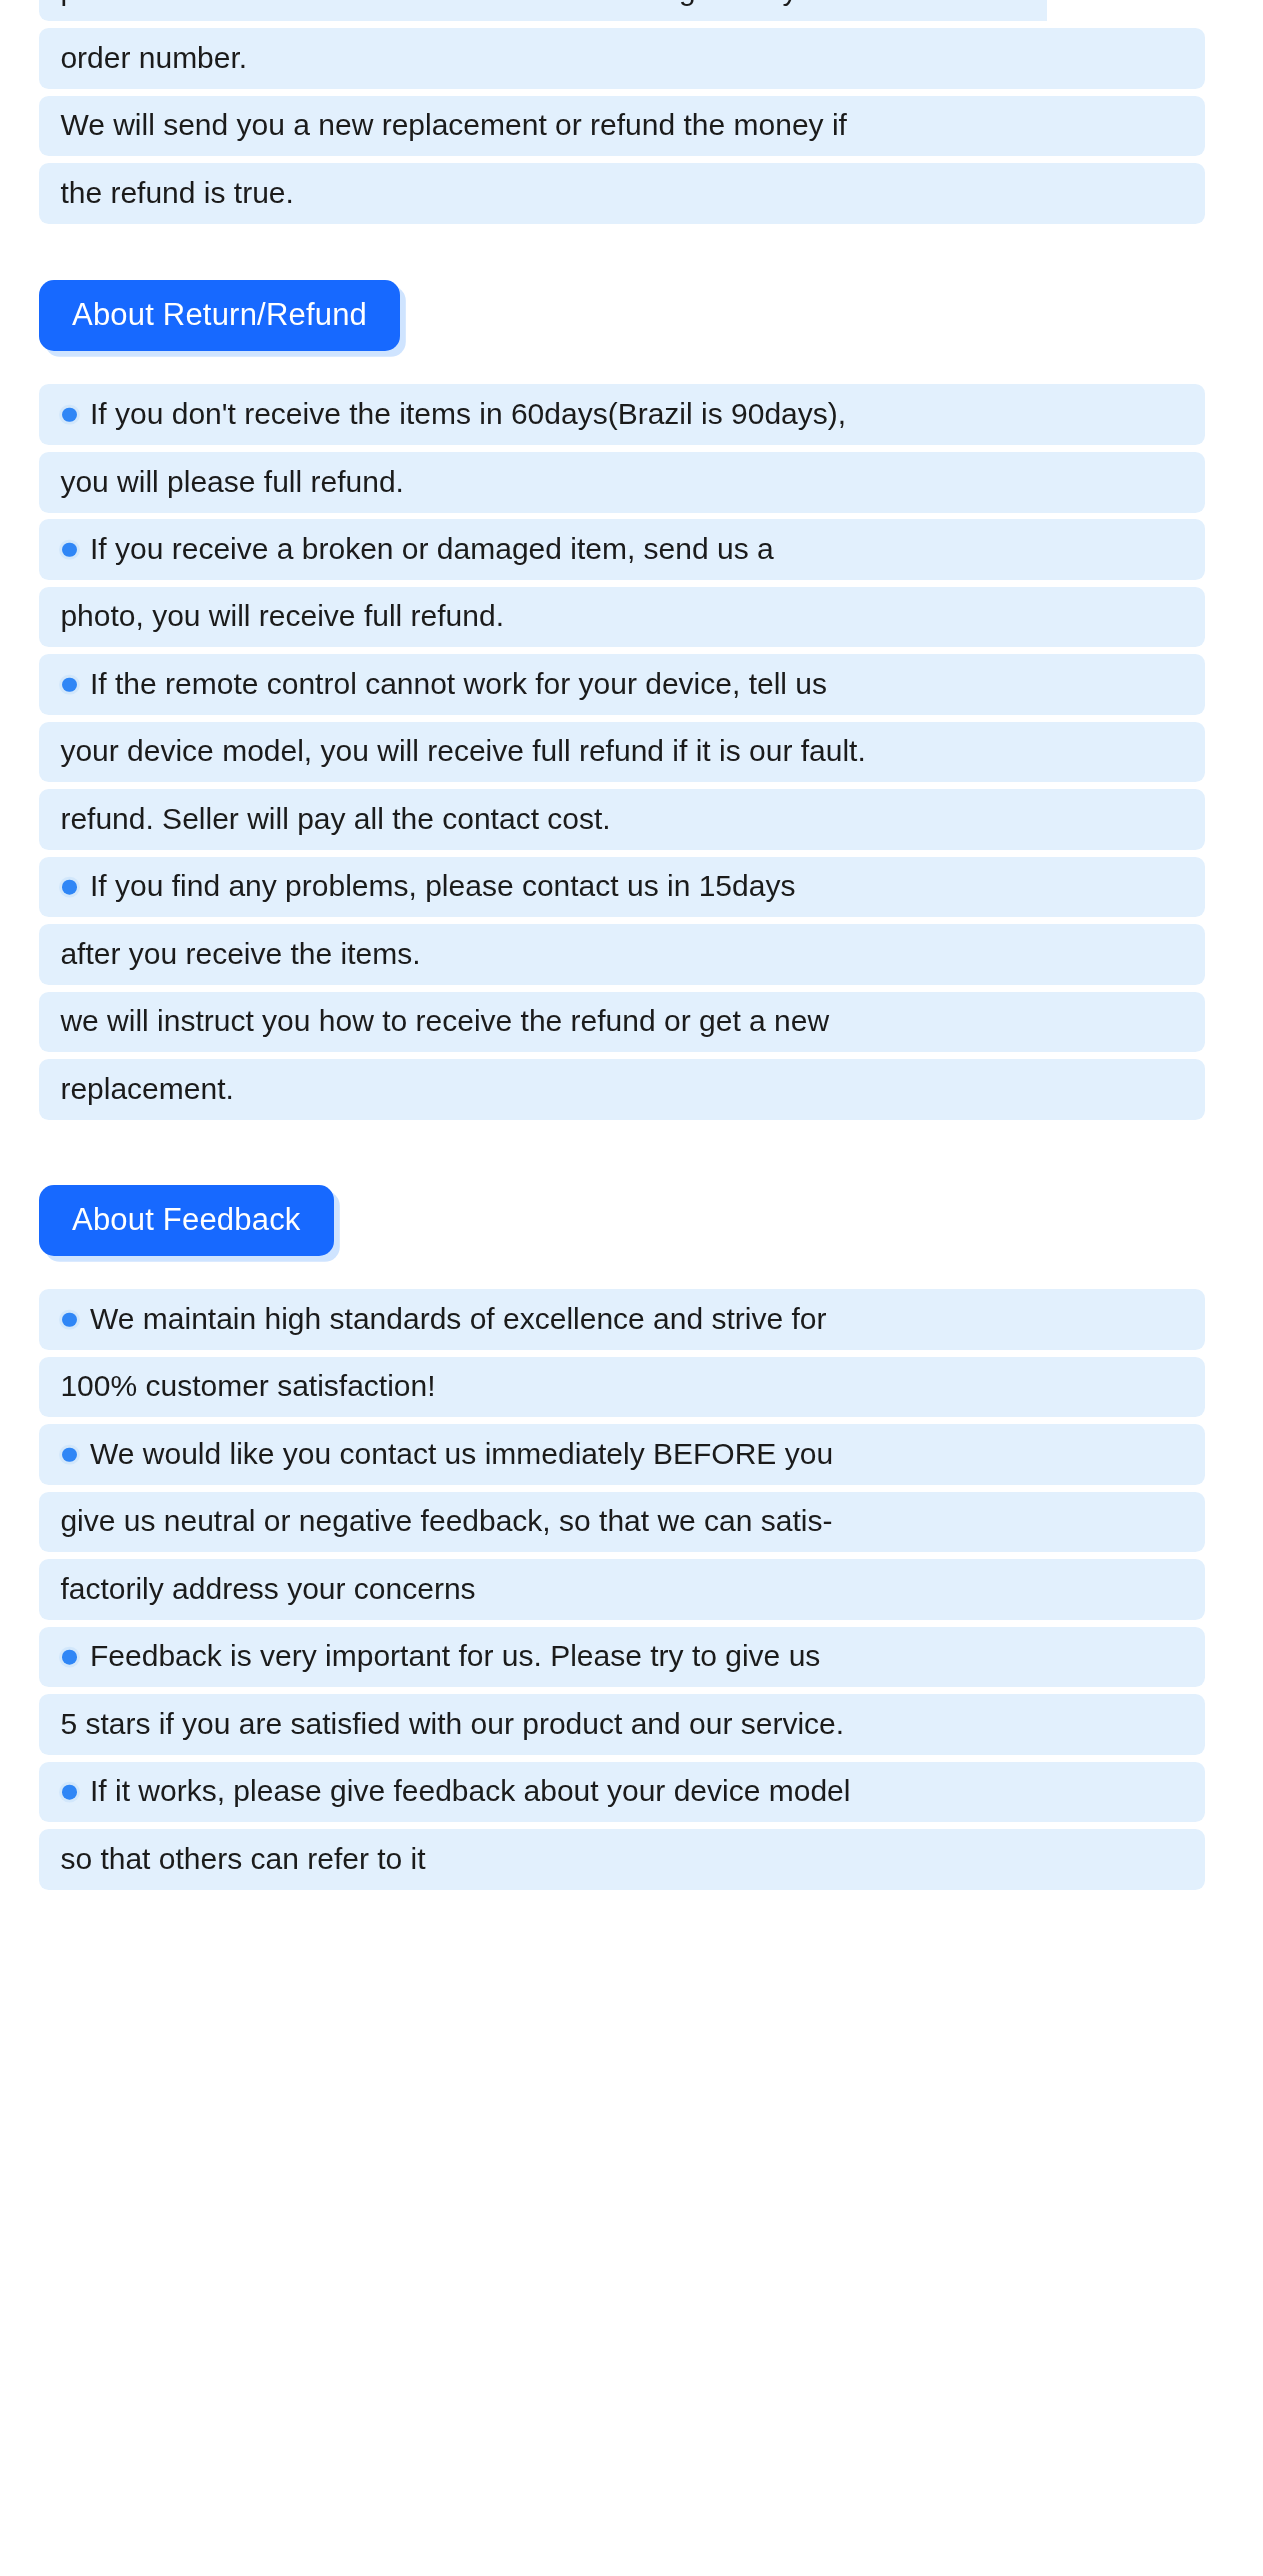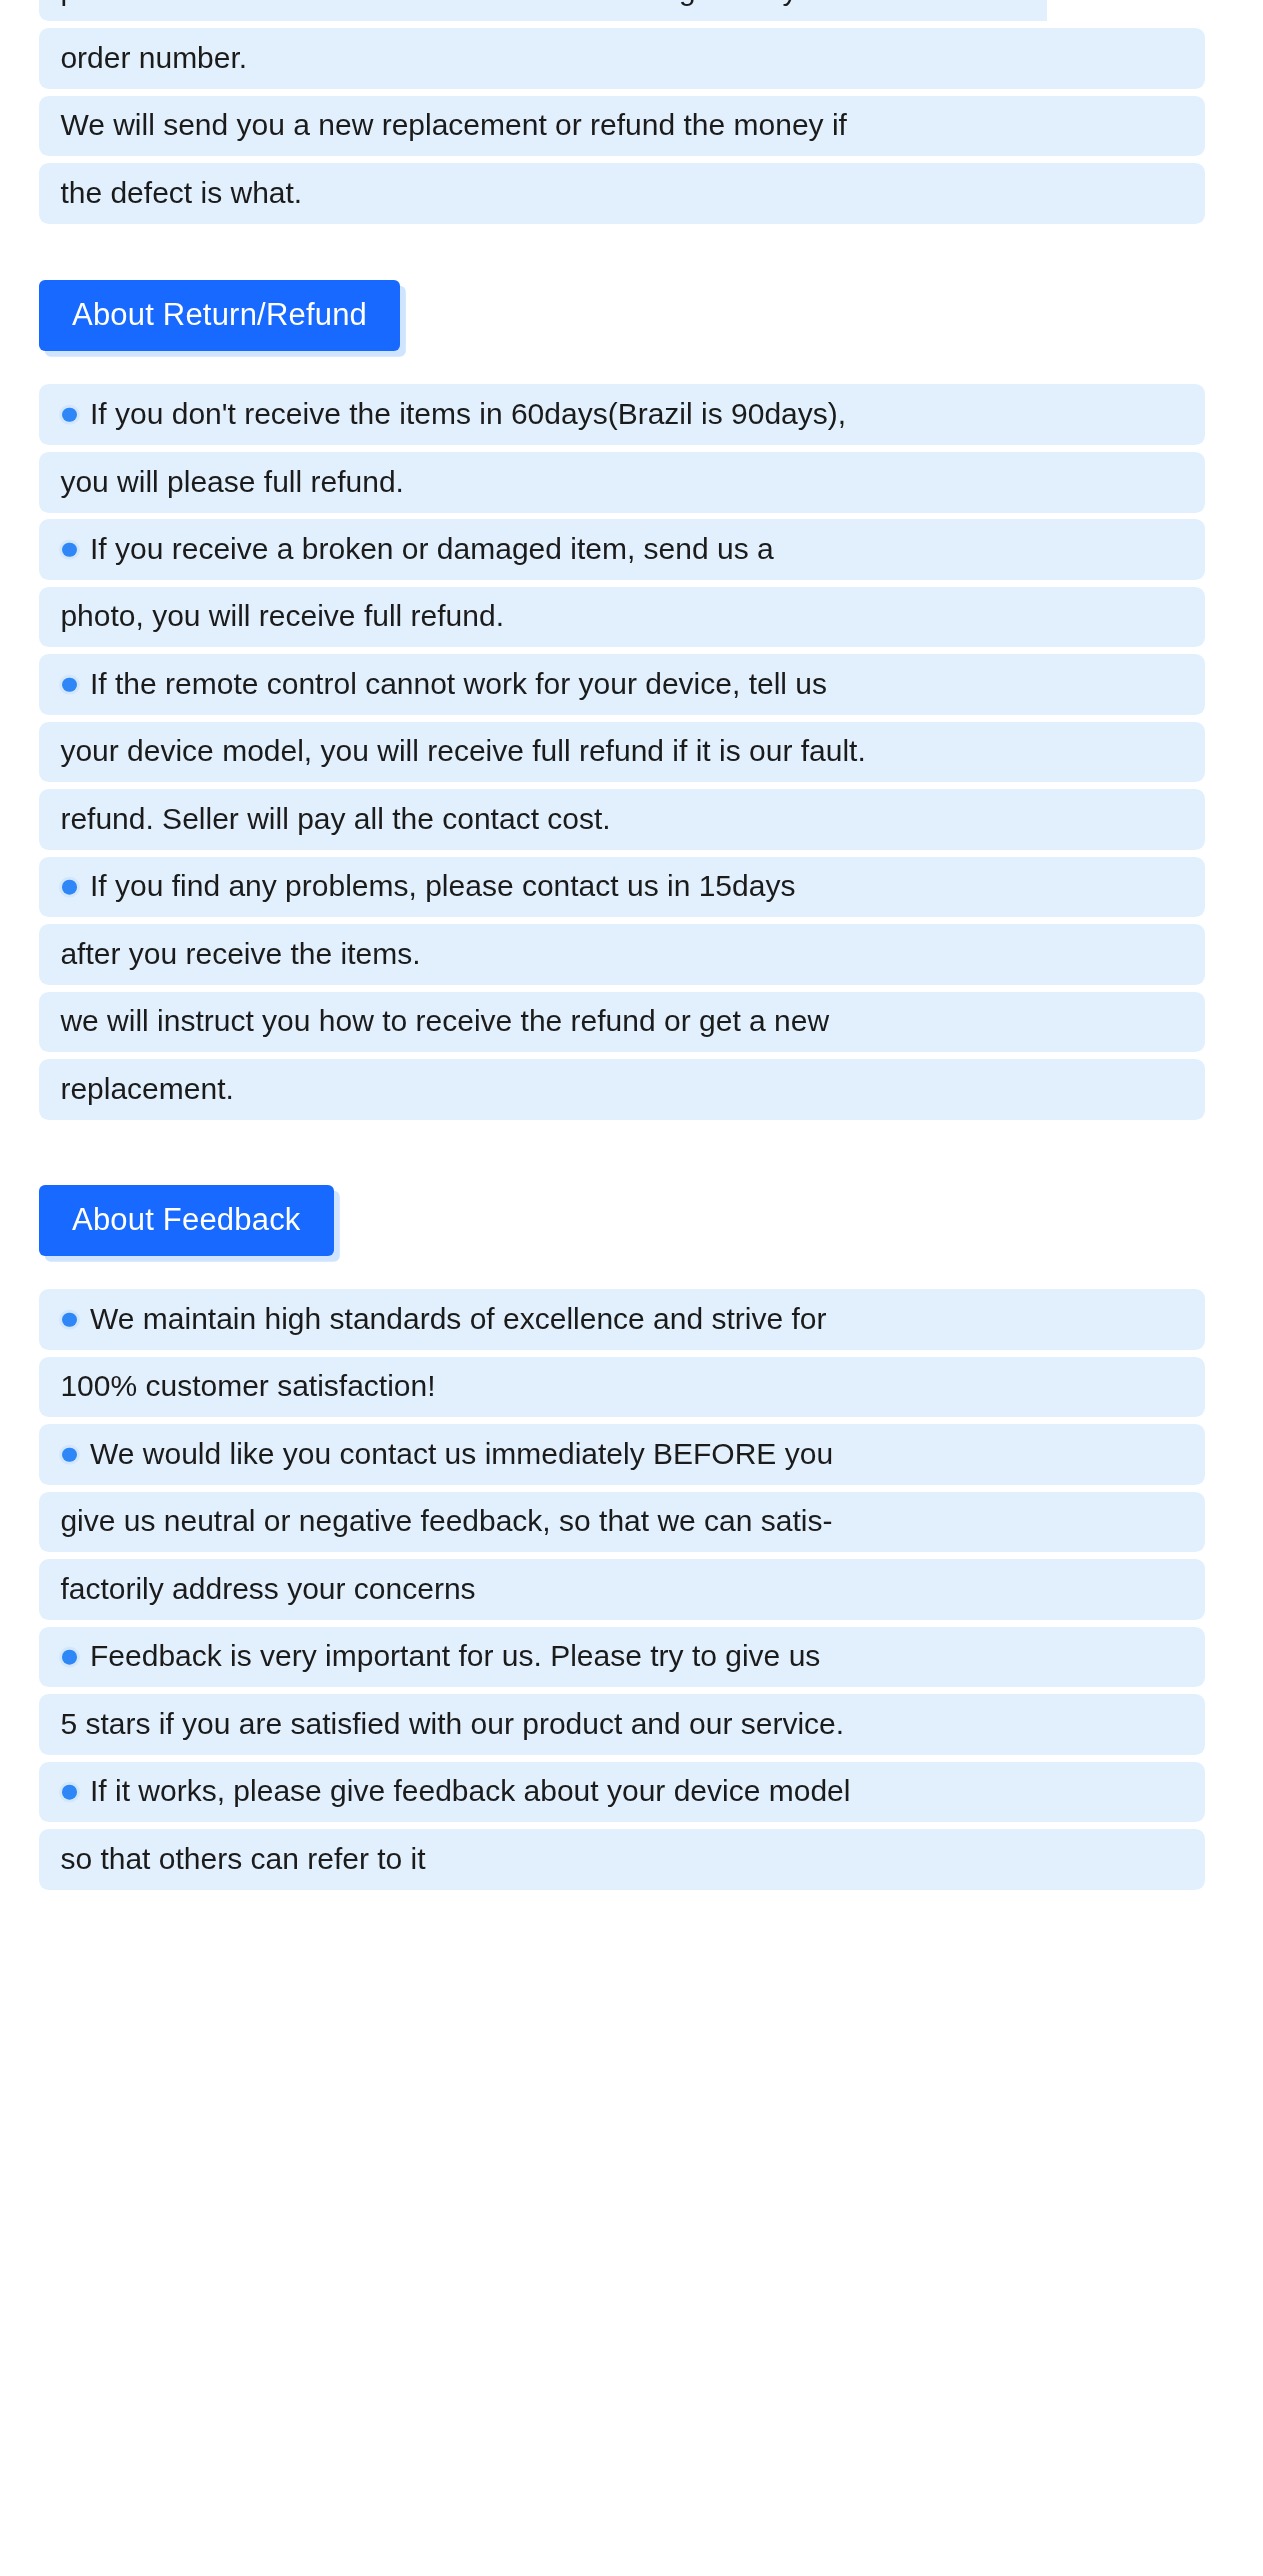--- a/index.html
+++ b/index.html
@@ -65,41 +65,41 @@
     padding: 0;
     display: block;
   }
   .pill {
     display: inline-block;
     background: #1769ff;
     color: #ffffff;
     font-size: 31px;
     line-height: 1;
     padding: 19.4px 33px 21.4px 33px;
-    border-radius: 6px;
+    border-radius: 15px;
     box-shadow: 5.8px 5.8px 0 0 #cfe4ff;
     letter-spacing: 0.2px;
   }
   .spacer-lg { height: 49px; }
   .spacer-md { height: 33px; }
   .spacer-xl { height: 58px; }
 </style>
 </head>
 <body>
 
 <div class="page">
 
   <div class="top-clip-wrap">
     <div class="line">period. You must tell us what the defect is and give us your</div>
   </div>
 
   <div>
     <div class="line">order number.</div>
     <div class="line">We will send you a new replacement or refund the money if</div>
-    <div class="line">the defect is what.</div>
+    <div class="line">the refund is true.</div>
   </div>
 
   <div class="spacer-lg"></div>
 
   <div class="pill-row">
     <span class="pill">About Return/Refund</span>
   </div>
 
   <div class="spacer-md"></div>
 

